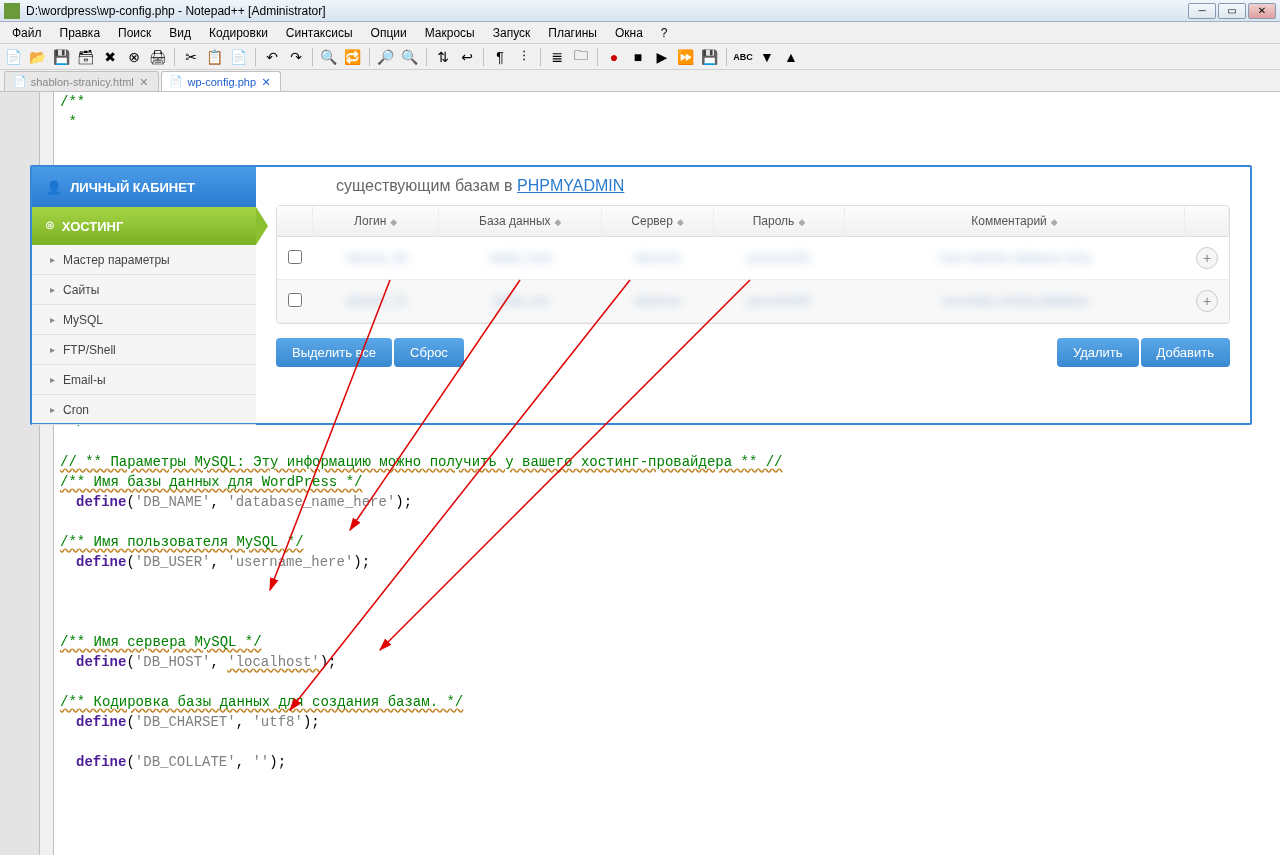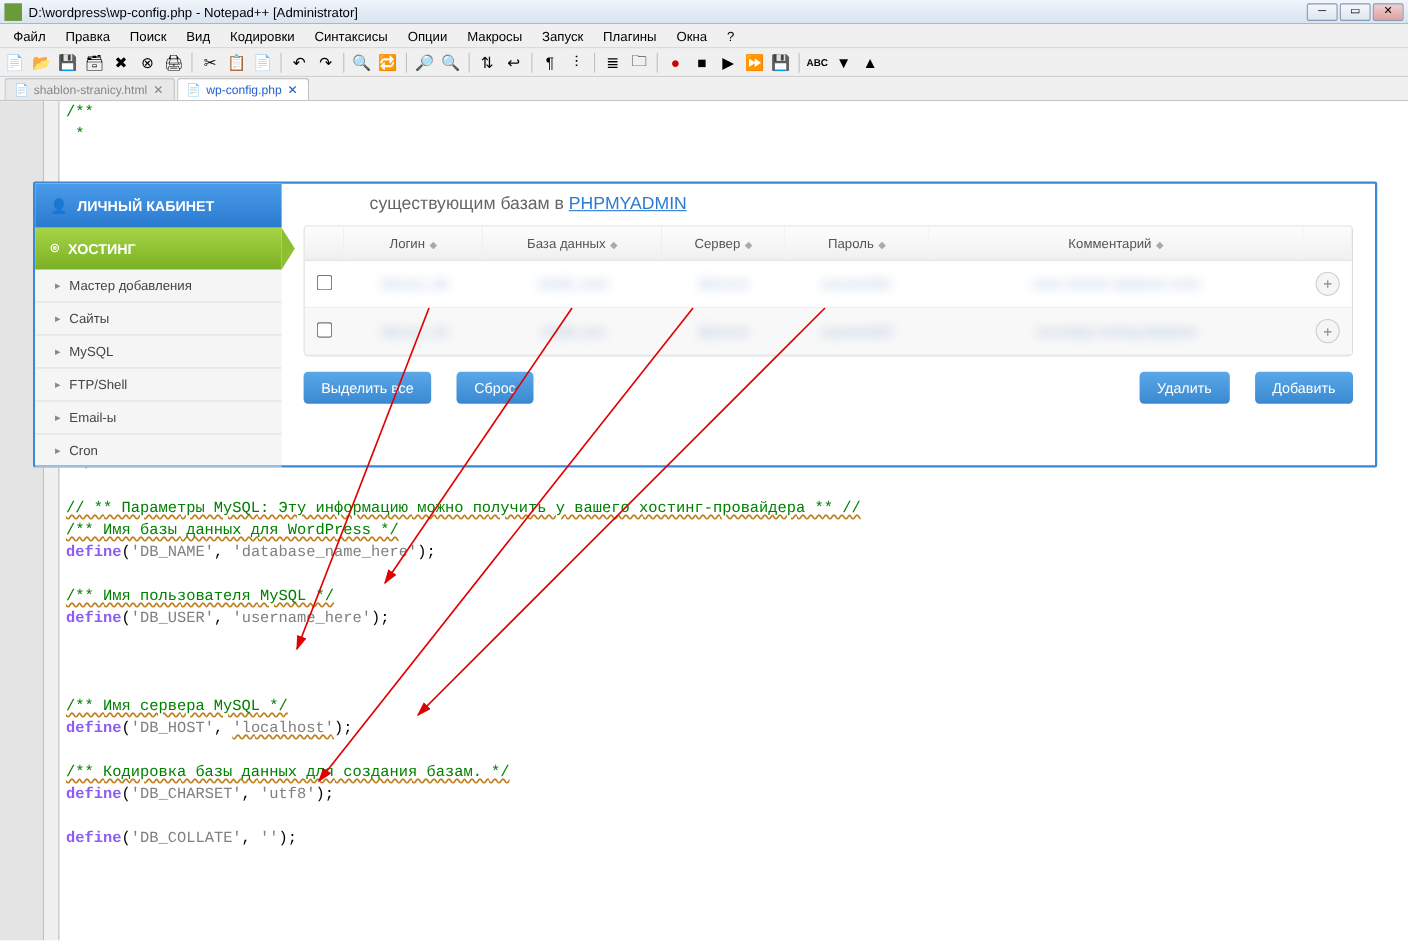--- a/index.html
+++ b/index.html
@@ -28,21 +28,21 @@
   .editor { position: relative; height: calc(855px - 22px - 22px - 26px - 22px); background: #fff; font-family: Consolas, 'Courier New', monospace; font-size: 14px; }
   .gutter-margin { position: absolute; left: 0; top: 0; width: 40px; height: 100%; background: #e4e4e4; border-right: 1px solid #c0c0c0; }
   .fold-margin { position: absolute; left: 40px; top: 0; width: 14px; height: 100%; background: #f0f0f0; border-right: 1px solid #c0c0c0; }
   .line { height: 20px; display: flex; align-items: center; }
   .lineno { width: 40px; text-align: right; padding-right: 6px; color: #808080; font-size: 13px; }
   .fold { width: 14px; text-align: center; color: #808080; font-size: 11px; }
   .fold-box { width: 9px; height: 9px; border: 1px solid #808080; background: #fff; font-size: 8px; line-height: 7px; text-align: center; margin: 0 auto; }
   .code { padding-left: 6px; white-space: pre; }
   .c-comment { color: #008000; }
   .c-string { color: #808080; }
-  .c-func { font-weight: bold; color: #8b5cf6; }
+  .c-func { font-weight: bold; color: #4c1d95; margin-left: 16px; }
   .wavy { text-decoration: underline wavy #c08020; text-underline-offset: 2px; }
   
   .overlay { position: absolute; left: 30px; top: 165px; width: 1222px; height: 260px; background: #fff; border: 2px solid #3a87d8; border-radius: 2px; display: flex; }
   .sidebar { width: 224px; background: #f5f5f5; }
   .side-blue { height: 40px; background: linear-gradient(#4a9be8,#2a7bd0); color: #fff; font-weight: bold; display: flex; align-items: center; padding: 0 14px; gap: 8px; font-size: 13px; }
   .side-green { height: 38px; background: linear-gradient(#a5d545,#7bb025); color: #fff; font-weight: bold; display: flex; align-items: center; padding: 0 14px; gap: 8px; font-size: 13px; position: relative; }
   .side-green::after { content: ''; position: absolute; right: -12px; top: 0; border-left: 12px solid #8cc030; border-top: 19px solid transparent; border-bottom: 19px solid transparent; }
   .side-item { height: 30px; display: flex; align-items: center; padding: 0 18px; gap: 8px; border-bottom: 1px solid #e0e0e0; cursor: pointer; color: #444; font-size: 12px; }
   .side-item .arrow { color: #888; font-size: 10px; }
   
@@ -52,21 +52,21 @@
   
   .dtable { width: 100%; border: 1px solid #ddd; border-radius: 4px; overflow: hidden; border-collapse: separate; border-spacing: 0; }
   .dtable th { background: linear-gradient(#fdfdfd,#f0f0f0); color: #555; font-weight: normal; font-size: 12px; padding: 8px 6px; border-bottom: 1px solid #ddd; border-right: 1px solid #eee; }
   .dtable td { padding: 10px 6px; border-bottom: 1px solid #eee; text-align: center; }
   .dtable tr:nth-child(even) td { background: #f8f8f8; }
   .sort { color: #aaa; font-size: 9px; display: inline-block; margin-left: 4px; }
   .blur-cell { filter: blur(5px); color: #5a8ac0; opacity: 0.55; }
   .chk { width: 14px; height: 14px; }
   .plus-btn { width: 22px; height: 22px; border-radius: 50%; border: 1px solid #ccc; background: #f5f5f5; color: #888; font-size: 14px; line-height: 20px; margin: 0 auto; cursor: pointer; }
   
-  .btn-row { display: flex; gap: 23px; margin-top: 14px; }
+  .btn-row { display: flex; gap: 2px; margin-top: 14px; }
   .btn { padding: 7px 16px; border-radius: 4px; color: #fff; background: linear-gradient(#5aa8e8,#3a88d0); border: none; cursor: pointer; font-size: 13px; }
   .spacer { flex: 1; }
   
   svg.arrows { position: absolute; left: 0; top: 0; width: 1280px; height: 855px; pointer-events: none; }
 </style>
 </head>
 <body>
 
 <div class="titlebar">
   <div class="titlebar-icon"></div>
@@ -268,21 +268,21 @@
     <div class="side-blue">
       <span>👤</span>
       <span>ЛИЧНЫЙ КАБИНЕТ</span>
     </div>
     <div class="side-green">
       <span>⌾</span>
       <span>ХОСТИНГ</span>
     </div>
     <div class="side-item">
         <span class="arrow">▸</span>
-        <span>Мастер добавления</span>
+        <span>Мастер параметры</span>
       </div>
     <div class="side-item">
         <span class="arrow">▸</span>
         <span>Сайты</span>
       </div>
     <div class="side-item">
         <span class="arrow">▸</span>
         <span>MySQL</span>
       </div>
     <div class="side-item">

